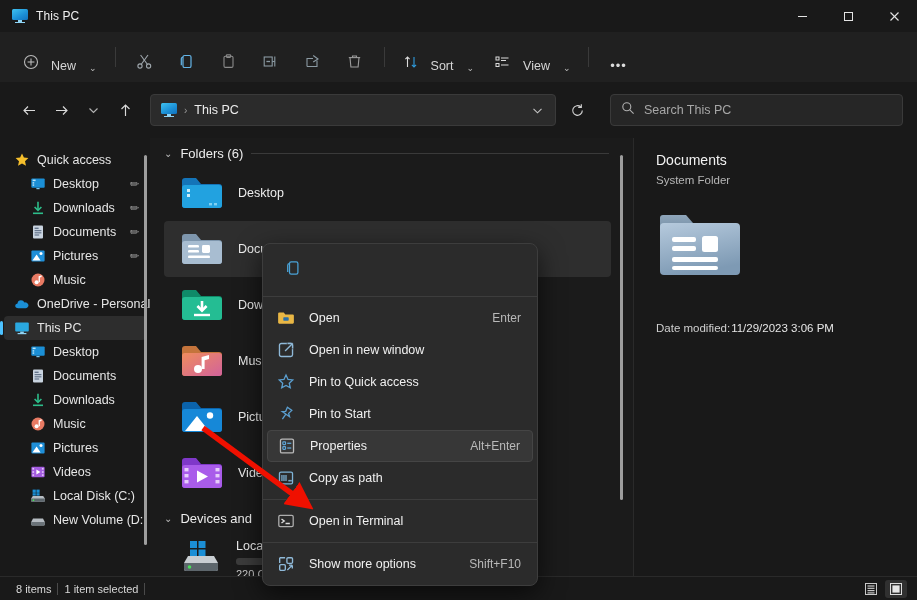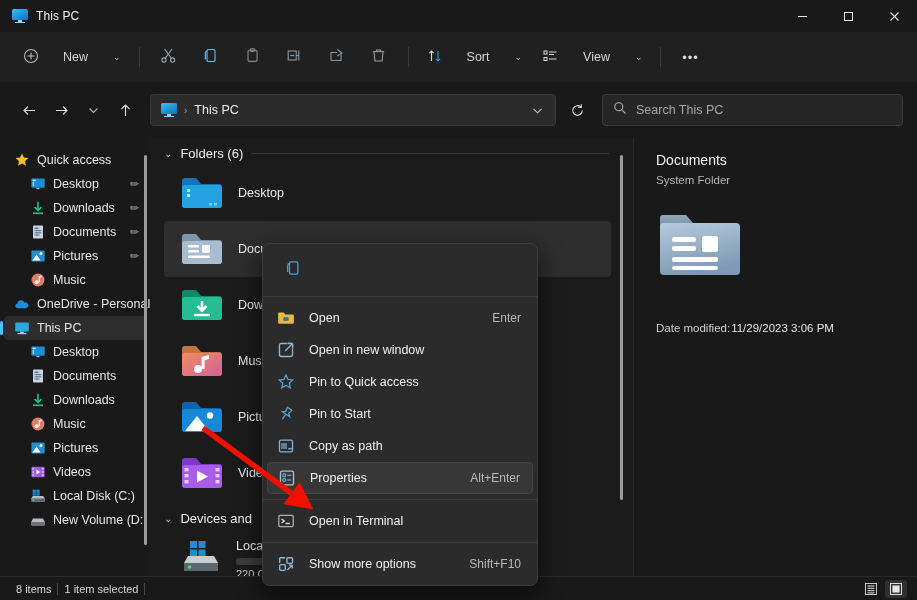--- a/index.html
+++ b/index.html
@@ -44,22 +44,22 @@
     position: absolute; left: 3px; top: 12.5px; width: 10px; height: 1.5px; background: #8fd4f5;
   }
 
   
   .toolbar {
     position: absolute; top: 32px; left: 0; width: 917px; height: 50px;
     background: #202020;
     display: flex; align-items: center; padding: 0 14px; gap: 2px;
   }
   .tb-btn {
-    height: 32px; border-radius: 4px; display: flex; align-items: center;
-    gap: 24px; padding: 0 9px; color: #d6d6d6; font-size: 12.5px;
+    height: 32px; border-radius: 4px; display: flex; align-items: flex-end;
+    gap: 12px; padding: 0 9px; color: #d6d6d6; font-size: 12.5px;
   }
   .tb-icon-btn { width: 40px; justify-content: center; padding: 0; }
   .tb-sep { width: 1px; height: 20px; background: #3a3a3a; margin: 0 7px; }
   .chev { font-size: 9px; color: #bdbdbd; margin-left: 1px; }
   .tb-spacer { flex: 1; }
 
   
   .addrrow {
     position: absolute; top: 82px; left: 0; width: 917px; height: 56px;
     background: #191919; display: flex; align-items: center; padding: 0 14px; gap: 2px;
@@ -76,21 +76,21 @@
     display: flex; align-items: center; padding: 0 4px 0 10px; gap: 7px;
   }
   .crumb { font-size: 12.5px; color: #ececec; }
   .crumb-sep { color: #9a9a9a; font-size: 10px; }
   .addr-right { margin-left: auto; display: flex; align-items: center; }
   .addr-ico {
     width: 28px; height: 26px; border-radius: 3px;
     display: flex; align-items: center; justify-content: center; color: #cfcfcf; font-size: 12px;
   }
   .searchbar {
-    margin-left: 8px; flex: 1; height: 32px;
+    margin-left: 16px; flex: 1; height: 32px;
     background: #262626; border: 1px solid #3a3a3a; border-radius: 4px;
     display: flex; align-items: center; padding: 0 10px; gap: 9px;
   }
   .search-ph { font-size: 12.5px; color: #a7a7a7; }
 
   
   .body { position: absolute; top: 138px; left: 0; width: 917px; height: 438px; display: flex; }
   .sidebar {
     position: relative; width: 150px; height: 438px; background: #191919;
     padding-top: 10px; overflow: hidden;
@@ -787,46 +787,46 @@
           <span class="ctx-ico">
             <svg width="18" height="18" viewBox="0 0 16 16">
               <g transform="rotate(35 8 8)">
                 <path d="M5.6 2.4 L10.4 2.4 L9.6 6.2 L12 8.2 L4 8.2 L6.4 6.2 Z" fill="none" stroke="#5b9fd0" stroke-width="1.15"></path>
                 <line x1="8" y1="8.2" x2="8" y2="13.6" stroke="#5b9fd0" stroke-width="1.15"></line>
               </g>
             </svg>
           </span>
           <span>Pin to Start</span>
         </div>
+        <div class="ctx-item highlight">
+          <span class="ctx-ico">
+            <svg width="18" height="18" viewBox="0 0 16 16">
+              <rect x="2.2" y="1.8" width="11.6" height="12.4" rx="1.4" fill="none" stroke="#bcbcbc" stroke-width="1.15"></rect>
+              <rect x="4.3" y="4.4" width="2.4" height="2.4" rx=".5" fill="none" stroke="#5fa5d6" stroke-width="1.05"></rect>
+              <rect x="4.3" y="8.6" width="2.4" height="2.4" rx=".5" fill="none" stroke="#5fa5d6" stroke-width="1.05"></rect>
+              <line x1="8.2" y1="5.6" x2="11.8" y2="5.6" stroke="#5fa5d6" stroke-width="1.15"></line>
+              <line x1="8.2" y1="9.8" x2="11.8" y2="9.8" stroke="#5fa5d6" stroke-width="1.15"></line>
+            </svg>
+          </span>
+          <span>Properties</span>
+          <span class="ctx-accel">Alt+Enter</span>
+        </div>
         <div class="ctx-item">
           <span class="ctx-ico">
             <svg width="18" height="18" viewBox="0 0 16 16">
               <rect x="2.2" y="2.8" width="11.6" height="10.4" rx="1.3" fill="none" stroke="#7fb4d8" stroke-width="1.15"></rect>
               <line x1="4.4" y1="5.4" x2="4.4" y2="10.6" stroke="#7fb4d8" stroke-width="1.1"></line>
               <line x1="6.2" y1="5.4" x2="6.2" y2="10.6" stroke="#7fb4d8" stroke-width="1.1"></line>
               <line x1="8" y1="5.4" x2="8" y2="10.6" stroke="#7fb4d8" stroke-width="1.1"></line>
               <circle cx="10.8" cy="10.4" r=".8" fill="#7fb4d8"></circle>
               <circle cx="12.4" cy="10.4" r=".8" fill="#7fb4d8"></circle>
             </svg>
           </span>
           <span>Copy as path</span>
         </div>
-        <div class="ctx-item highlight">
-          <span class="ctx-ico">
-            <svg width="18" height="18" viewBox="0 0 16 16">
-              <rect x="2.2" y="1.8" width="11.6" height="12.4" rx="1.4" fill="none" stroke="#bcbcbc" stroke-width="1.15"></rect>
-              <rect x="4.3" y="4.4" width="2.4" height="2.4" rx=".5" fill="none" stroke="#5fa5d6" stroke-width="1.05"></rect>
-              <rect x="4.3" y="8.6" width="2.4" height="2.4" rx=".5" fill="none" stroke="#5fa5d6" stroke-width="1.05"></rect>
-              <line x1="8.2" y1="5.6" x2="11.8" y2="5.6" stroke="#5fa5d6" stroke-width="1.15"></line>
-              <line x1="8.2" y1="9.8" x2="11.8" y2="9.8" stroke="#5fa5d6" stroke-width="1.15"></line>
-            </svg>
-          </span>
-          <span>Properties</span>
-          <span class="ctx-accel">Alt+Enter</span>
-        </div>
         <div class="ctx-hr" style="margin: 5px -4px;"></div>
         <div class="ctx-item">
           <span class="ctx-ico">
             <svg width="18" height="18" viewBox="0 0 16 16">
               <rect x="1.6" y="3" width="12.8" height="10" rx="1.3" fill="none" stroke="#adadad" stroke-width="1.15"></rect>
               <path d="M4 6.2 L6.4 8 L4 9.8" fill="none" stroke="#dcdcdc" stroke-width="1.25"></path>
               <line x1="7.6" y1="10.2" x2="11.4" y2="10.2" stroke="#dcdcdc" stroke-width="1.25"></line>
             </svg>
           </span>
           <span>Open in Terminal</span>

